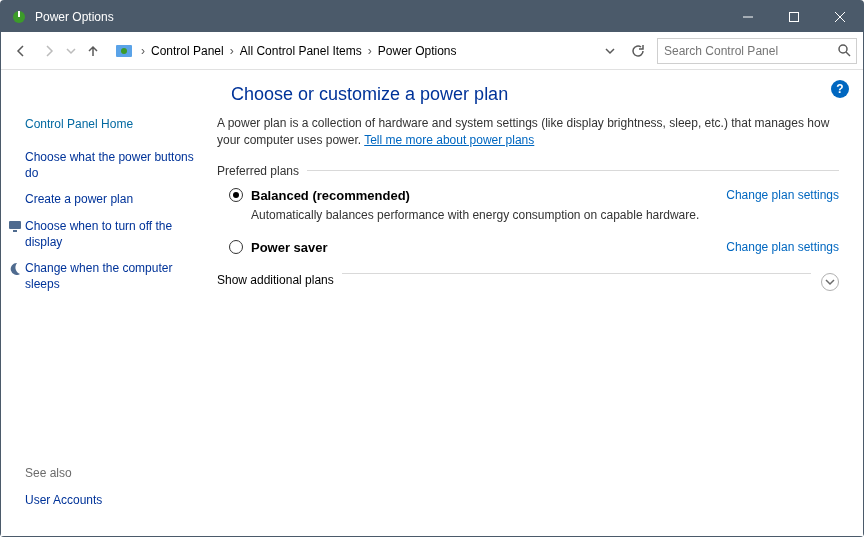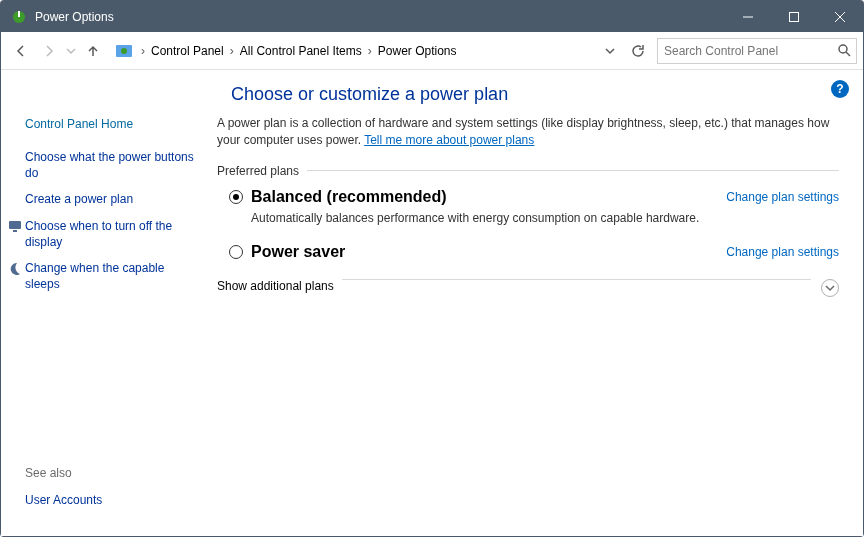--- a/index.html
+++ b/index.html
@@ -203,21 +203,21 @@
   margin-right:8px;
   display:flex; align-items:center; justify-content:center;
   flex-shrink:0;
 }
 .plan .radio.checked::after {
   content:"";
   width:6px; height:6px;
   border-radius:50%;
   background:#000;
 }
-.plan .plan-name { font-weight:bold; font-size:16px; }
+.plan .plan-name { font-weight:bold; font-size:13px; }
 .plan .plan-link {
   margin-left:auto;
   color:#0067c0;
   font-size:12px;
 }
 .plan .plan-desc {
   margin-left:22px;
   margin-top:5px;
   color:#333;
   font-size:12px;
@@ -343,21 +343,21 @@
             </svg>
         </span>
         <span>Choose when to turn off the display</span>
       </a>
       <a class="sblink">
         <span class="lkicon">
           <svg width="14" height="14">
               <path d="M9 2a6 6 0 1 0 3 11A7 7 0 0 1 9 2z" fill="#4f6b8f"></path>
             </svg>
         </span>
-        <span>Change when the capable sleeps</span>
+        <span>Change when the computer sleeps</span>
       </a>
       <span class="seealso">See also</span>
       <a class="sblink">
           <span>User Accounts</span>
         </a>
     </div>
 
     <div class="main">
       <div class="help-badge">?</div>
       <h1 class="page-title">Choose or customize a power plan</h1>

